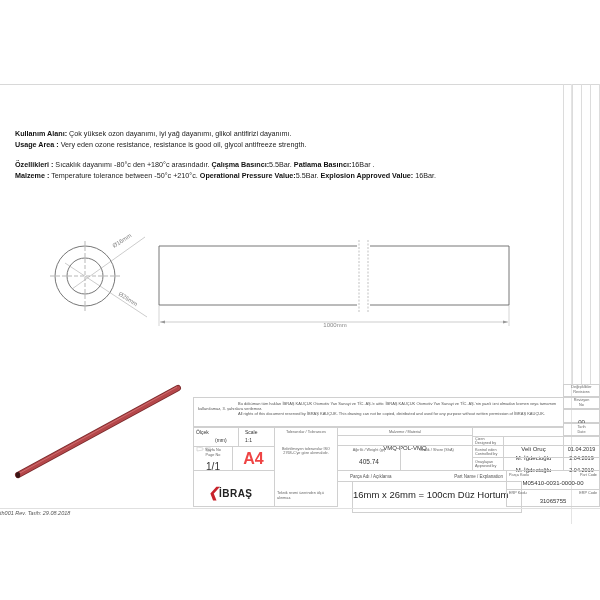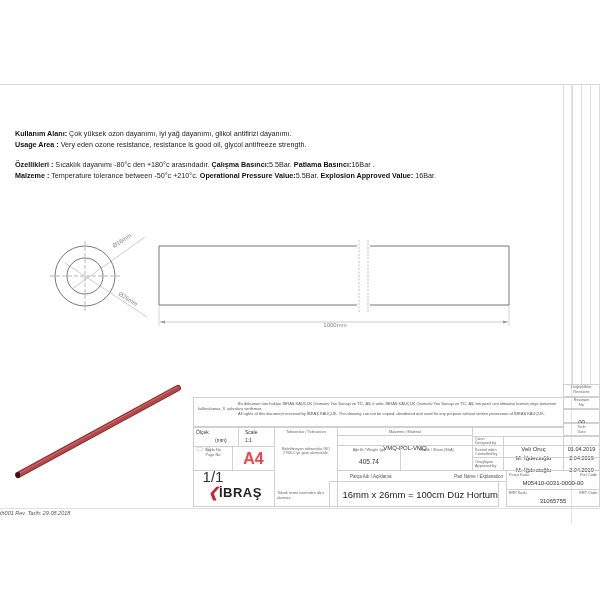--- a/index.html
+++ b/index.html
@@ -101,28 +101,28 @@
     </div>
     <div class="abs val" style="left:21px;top:9px;font-size:5px;">(mm)</div>
   </div>
   <div class="cell" style="left:238px;top:427px;width:37px;height:20px;">
     <div class="abs val" style="left:6px;top:1px;font-size:5px;">Scale</div>
     <div class="abs val" style="left:6px;top:9px;font-size:5px;">1:1</div>
   </div>
   <div class="cell" style="left:193px;top:446px;width:40px;height:25px;">
     <div class="small" style="white-space:pre-line;margin-top:1px;">Sayfa No
 Page No</div>
-    <div class="val" style="text-align:center;font-size:15px;margin-top:11px;">1/1</div>
+    <div class="val" style="text-align:center;font-size:10px;margin-top:4px;">1/1</div>
   </div>
   <div class="cell" style="left:232px;top:446px;width:43px;height:25px;text-align:center;">
     <span style="font-size:16px;font-weight:bold;line-height:24px;color:#ef4444;">A4</span>
   </div>
   <div class="cell" style="left:193px;top:470px;width:82px;height:37px;">
     <div class="abs" style="left:14px;top:12px;">
-      <span style="color:#c8232c;font-weight:bold;font-size:13px;font-style:italic;">❮</span><span style="color:#222;font-weight:bold;font-size:13px;letter-spacing:0.5px;">İBRAŞ</span>
+      <span style="color:#c8232c;font-weight:bold;font-size:13px;font-style:italic;">❮</span><span style="color:#222;font-weight:bold;font-size:10px;letter-spacing:0.5px;">İBRAŞ</span>
     </div>
   </div>
 
   <div class="cell" style="left:274px;top:427px;width:64px;height:80px;">
     <div class="small" style="margin-top:2px;">Toleranslar / Tolerances</div>
     <div class="small" style="margin-top:12px;padding:0 4px;">Belirtilmeyen toleranslar ISO 2768-C'ye göre alınmalıdır.</div>
     <div class="abs" style="left:2px;top:63px;font-size:3.8px;color:#666;line-height:5px;width:58px;">Teknik resmi üzerinden ölçü alınmaz.</div>
   </div>
 
   <div class="cell" style="left:337px;top:427px;width:136px;height:9px;">
@@ -174,21 +174,21 @@
     <span class="val" style="font-size:5.5px;line-height:12px;">2.04.2019</span>
   </div>
   <div class="cell" style="left:563px;top:457px;width:37px;height:14px;text-align:center;">
     <span class="val" style="font-size:5.5px;line-height:13px;">2.04.2019</span>
   </div>
 
   <div class="cell" style="left:337px;top:470px;width:170px;height:12px;">
     <div class="abs" style="left:12px;top:3px;font-size:4.5px;color:#555;">Parça Adı / Açıklama</div>
     <div class="abs" style="right:3px;top:3px;font-size:4.5px;color:#555;">Part Name / Explanation</div>
   </div>
-  <div class="cell" style="left:329px;top:481px;width:170px;height:26px;text-align:right;">
+  <div class="cell" style="left:352px;top:481px;width:170px;height:32px;text-align:left;">
     <span style="font-size:9.5px;color:#222;line-height:25px;white-space:nowrap;">16mm x 26mm = 100cm Düz Hortum</span>
   </div>
 
   <div class="cell" style="left:506px;top:470px;width:94px;height:20px;">
     <div class="abs" style="left:2px;top:2px;font-size:3.8px;color:#666;">Parça Kodu</div>
     <div class="abs" style="right:2px;top:2px;font-size:3.8px;color:#666;">Part Code</div>
     <div class="abs val" style="left:0;right:0;top:9px;text-align:center;font-size:6px;">M05410-0031-0000-00</div>
   </div>
   <div class="cell" style="left:506px;top:489px;width:94px;height:18px;">
     <div class="abs" style="left:2px;top:1px;font-size:3.8px;color:#666;">ERP Kodu</div>

